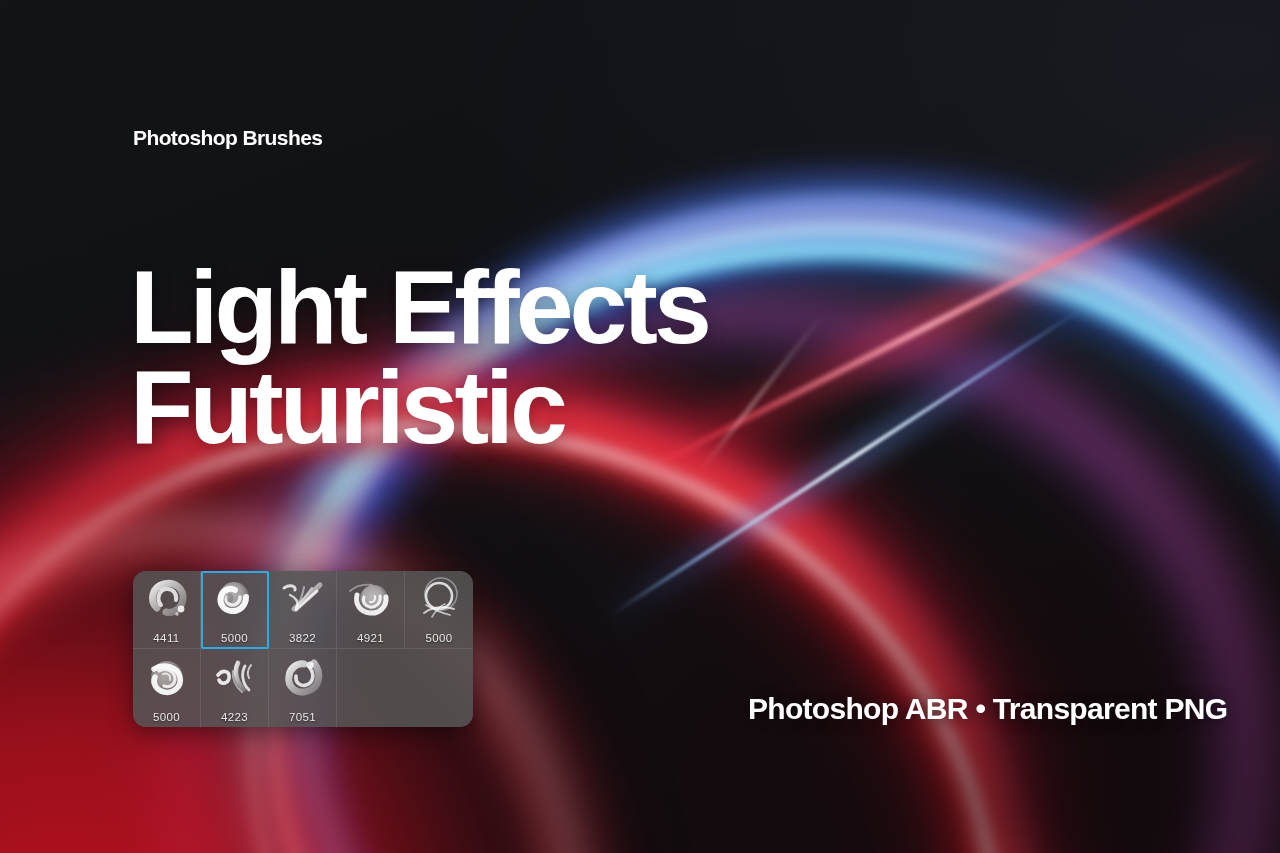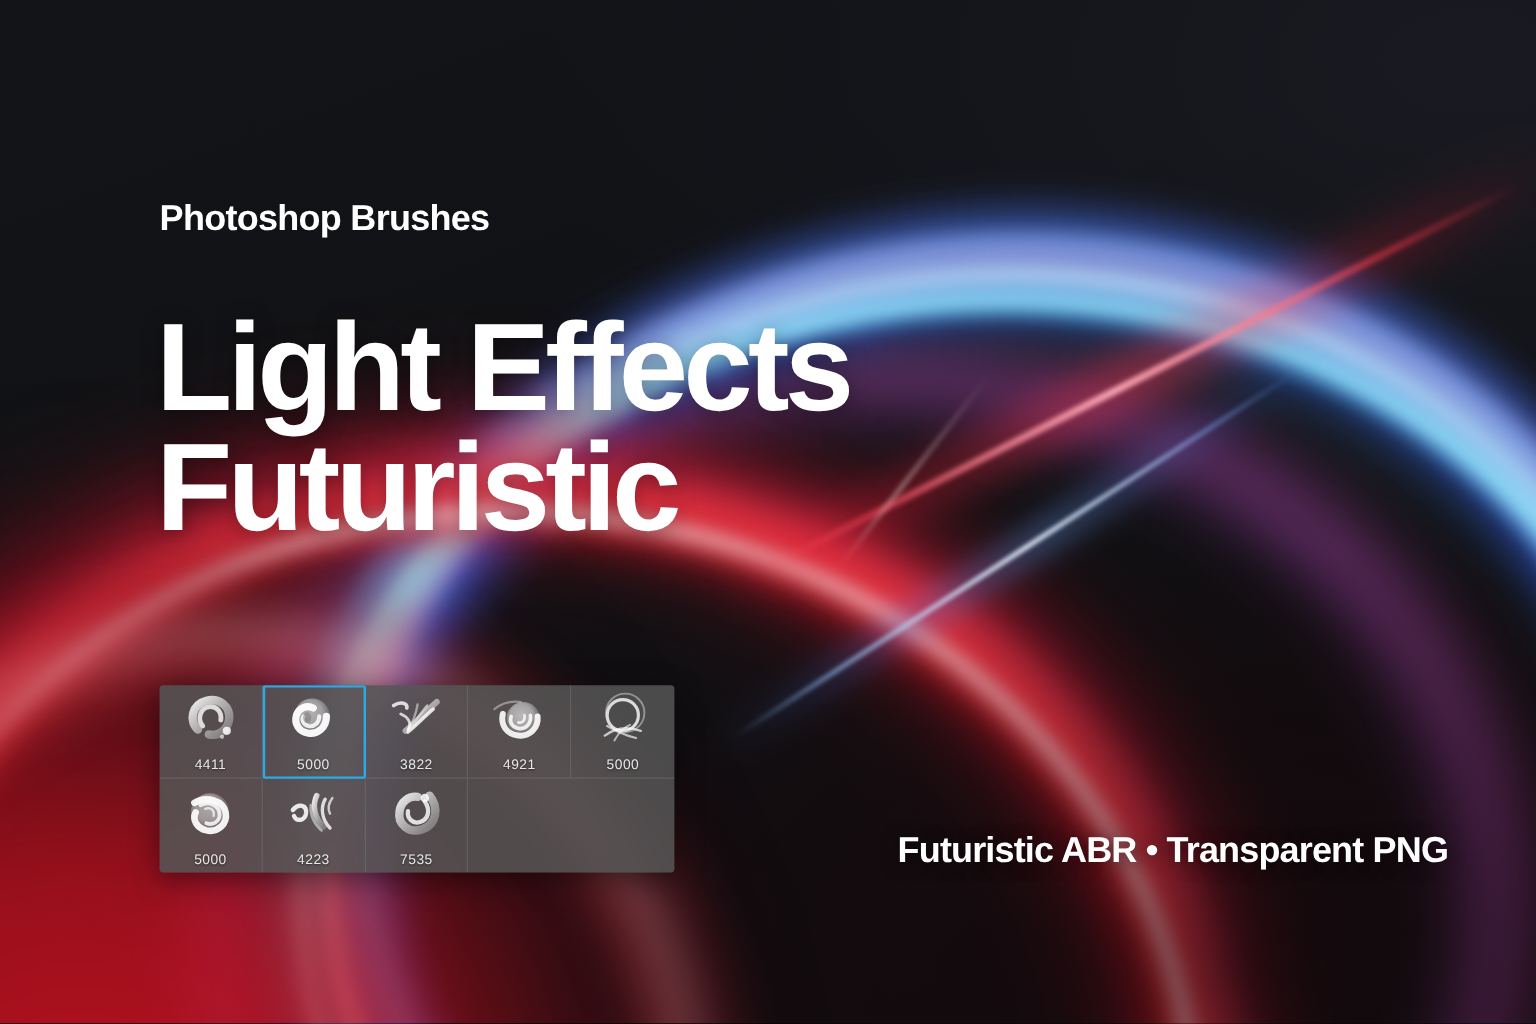--- a/index.html
+++ b/index.html
@@ -306,27 +306,26 @@
   
   .content {
     position: absolute;
     inset: 0;
   }
 
   .eyebrow {
     position: absolute;
     left: 133px;
     top: 126px;
-    font-size: 30px;
+    font-size: 21px;
     font-weight: 700;
     letter-spacing: -0.6px;
     color: #ffffff;
     line-height: 1.1;
     white-space: nowrap;
-    margin-top: 40px;
   }
 
   .headline {
     position: absolute;
     left: 130px;
     top: 258px;
     font-size: 104px;
     font-weight: 700;
     letter-spacing: -4px;
     line-height: 0.96;
@@ -346,24 +345,24 @@
     color: #ffffff;
     white-space: nowrap;
     text-shadow: 0 2px 14px rgba(0,0,0,0.5);
   }
 
   
   .palette {
     position: absolute;
     left: 133px;
     top: 571px;
-    width: 429px;
+    width: 340px;
     height: 156px;
     background: rgba(84,84,84,0.88);
-    border-radius: 3px;
+    border-radius: 13px;
     box-shadow: 0 6px 24px rgba(0,0,0,0.45);
     display: grid;
     grid-template-columns: repeat(5, 1fr);
     grid-template-rows: repeat(2, 1fr);
     overflow: hidden;
     backdrop-filter: blur(2px);
   }
 
   .brush-cell {
     position: relative;
@@ -435,21 +434,21 @@
 
   <div class="content">
 
     <div class="eyebrow">Photoshop Brushes</div>
 
     <div class="headline">
       <span class="line">Light Effects</span>
       <span class="line">Futuristic</span>
     </div>
 
-    <div class="tagline">Futuristic ABR • Transparent PNG</div>
+    <div class="tagline">Photoshop ABR • Transparent PNG</div>
 
     <div class="palette" id="palette">
         <div class="brush-cell">
           <div class="brush-thumb">
             <svg viewBox="0 0 54 46" xmlns="http://www.w3.org/2000/svg">
               <g filter="url(#soft)">
     <path d="M17 33 C9 26,12 12,24 9 C35 6,44 14,43 24 C42 33,34 39,26 37" fill="none" stroke="url(#gStroke)" stroke-width="7" stroke-linecap="round" opacity="0.95"></path>
     <path d="M21 30 C16 24,19 15,26 14 C33 13,37 19,36 25" fill="none" stroke="#ffffff" stroke-width="4" stroke-linecap="round" opacity="0.8"></path>
     <circle cx="41" cy="34" r="3.4" fill="#ffffff" opacity="0.85"></circle>
     <circle cx="37" cy="39" r="1.8" fill="#ffffff" opacity="0.6"></circle>
@@ -544,21 +543,21 @@
         <div class="brush-cell">
           <div class="brush-thumb">
             <svg viewBox="0 0 54 46" xmlns="http://www.w3.org/2000/svg">
               <g filter="url(#soft)">
     <path d="M38 10 C46 20,44 34,32 38 C21 42,11 34,13 23 C14 15,21 10,28 11" fill="none" stroke="url(#gStroke)" stroke-width="7" stroke-linecap="round" opacity="0.95"></path>
     <path d="M34 15 C39 22,37 30,30 32 C24 34,19 29,20 23" fill="none" stroke="#ffffff" stroke-width="3.6" stroke-linecap="round" opacity="0.82"></path>
     <circle cx="34" cy="12" r="3.6" fill="#ffffff" opacity="0.85"></circle>
               </g>
             </svg>
           </div>
-          <div class="brush-label">7535</div>
+          <div class="brush-label">7051</div>
         </div>
       </div>
 
   </div>
 </div>
 
 <svg width="0" height="0" style="position:absolute" aria-hidden="true">
   <defs>
     <radialGradient id="gWhite" cx="45%" cy="40%" r="62%">
       <stop offset="0%" stop-color="#ffffff" stop-opacity="1"></stop>

